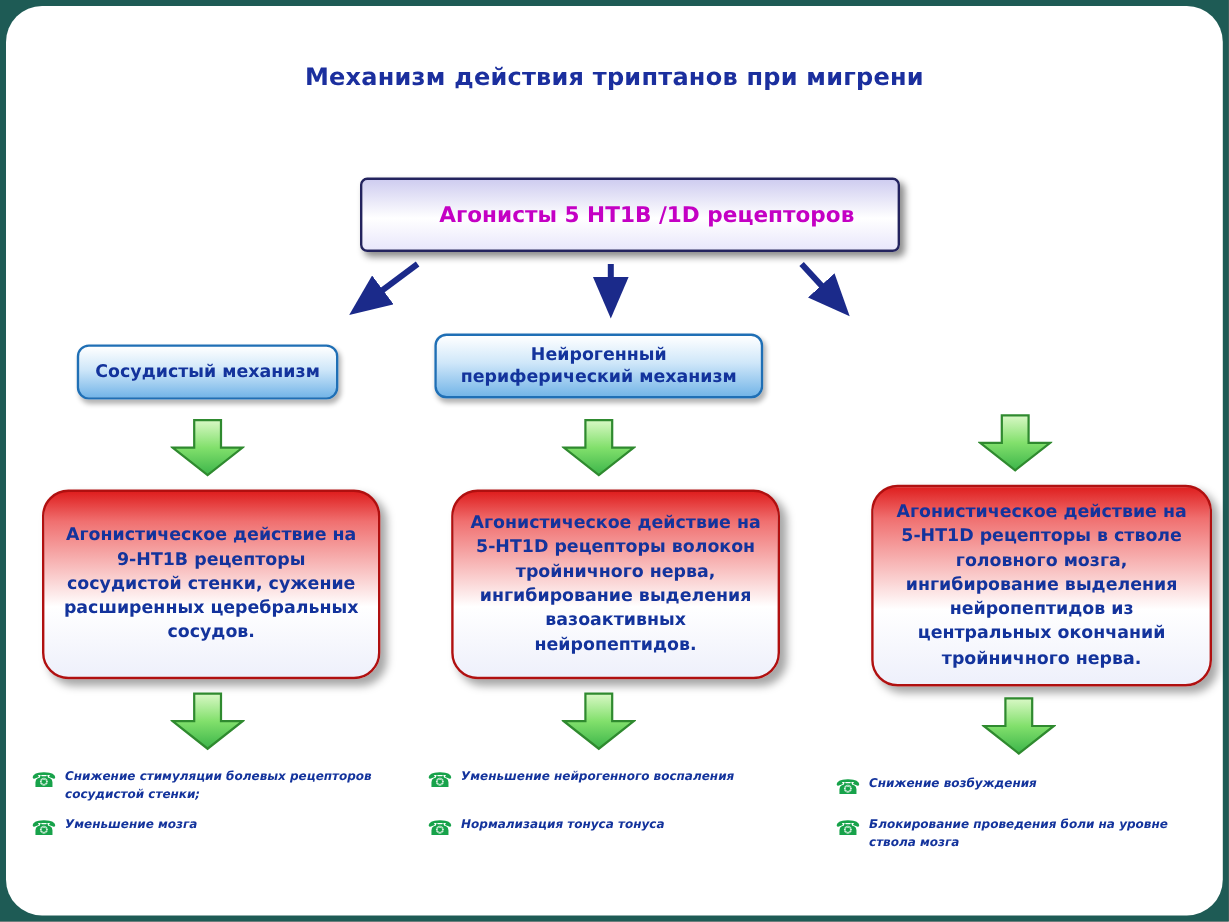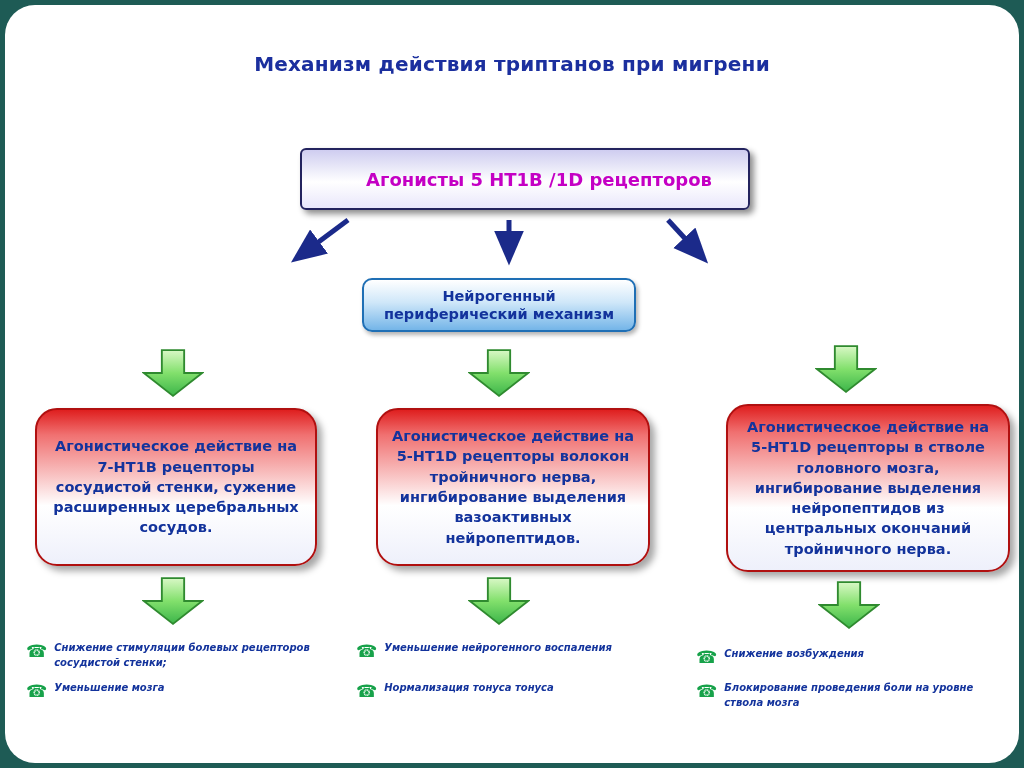--- a/index.html
+++ b/index.html
@@ -80,33 +80,34 @@
       <defs>
         <marker id="ah" markerWidth="8" markerHeight="8" refX="5.5" refY="3" orient="auto">
           <path d="M0,0 L7,3 L0,6 z"></path>
         </marker>
       </defs>
       <line x1="348" y1="4" x2="297" y2="42" marker-end="url(#ah)"></line>
       <line x1="509" y1="4" x2="509" y2="42" marker-end="url(#ah)"></line>
       <line x1="668" y1="4" x2="703" y2="42" marker-end="url(#ah)"></line>
     </svg>
 
+    <div class="mech-box" id="mech-1">Сосудистый механизм</div>
     <div class="mech-box" id="mech-2">Нейрогенный периферический механизм</div>
 
     <svg class="garrow" id="g1a" viewBox="0 0 100 80">
       <polygon points="32,3 68,3 68,40 97,40 50,77 3,40 32,40"></polygon>
     </svg>
     <svg class="garrow" id="g2a" viewBox="0 0 100 80">
       <polygon points="32,3 68,3 68,40 97,40 50,77 3,40 32,40"></polygon>
     </svg>
     <svg class="garrow" id="g3a" viewBox="0 0 100 80">
       <polygon points="32,3 68,3 68,40 97,40 50,77 3,40 32,40"></polygon>
     </svg>
 
-    <div class="action-box" id="act-1">Агонистическое действие на 7-НТ1В  рецепторы сосудистой стенки, сужение расширенных церебральных сосудов.</div>
+    <div class="action-box" id="act-1">Агонистическое действие на 9-НТ1В  рецепторы сосудистой стенки, сужение расширенных церебральных сосудов.</div>
     <div class="action-box" id="act-2">Агонистическое действие на 5-НТ1D  рецепторы волокон тройничного нерва, ингибирование выделения вазоактивных нейропептидов.</div>
     <div class="action-box" id="act-3">Агонистическое действие на 5-НТ1D  рецепторы в стволе головного мозга, ингибирование выделения нейропептидов из центральных окончаний тройничного нерва.</div>
 
     <svg class="garrow" id="g1b" viewBox="0 0 100 80">
       <polygon points="32,3 68,3 68,40 97,40 50,77 3,40 32,40"></polygon>
     </svg>
     <svg class="garrow" id="g2b" viewBox="0 0 100 80">
       <polygon points="32,3 68,3 68,40 97,40 50,77 3,40 32,40"></polygon>
     </svg>
     <svg class="garrow" id="g3b" viewBox="0 0 100 80">

